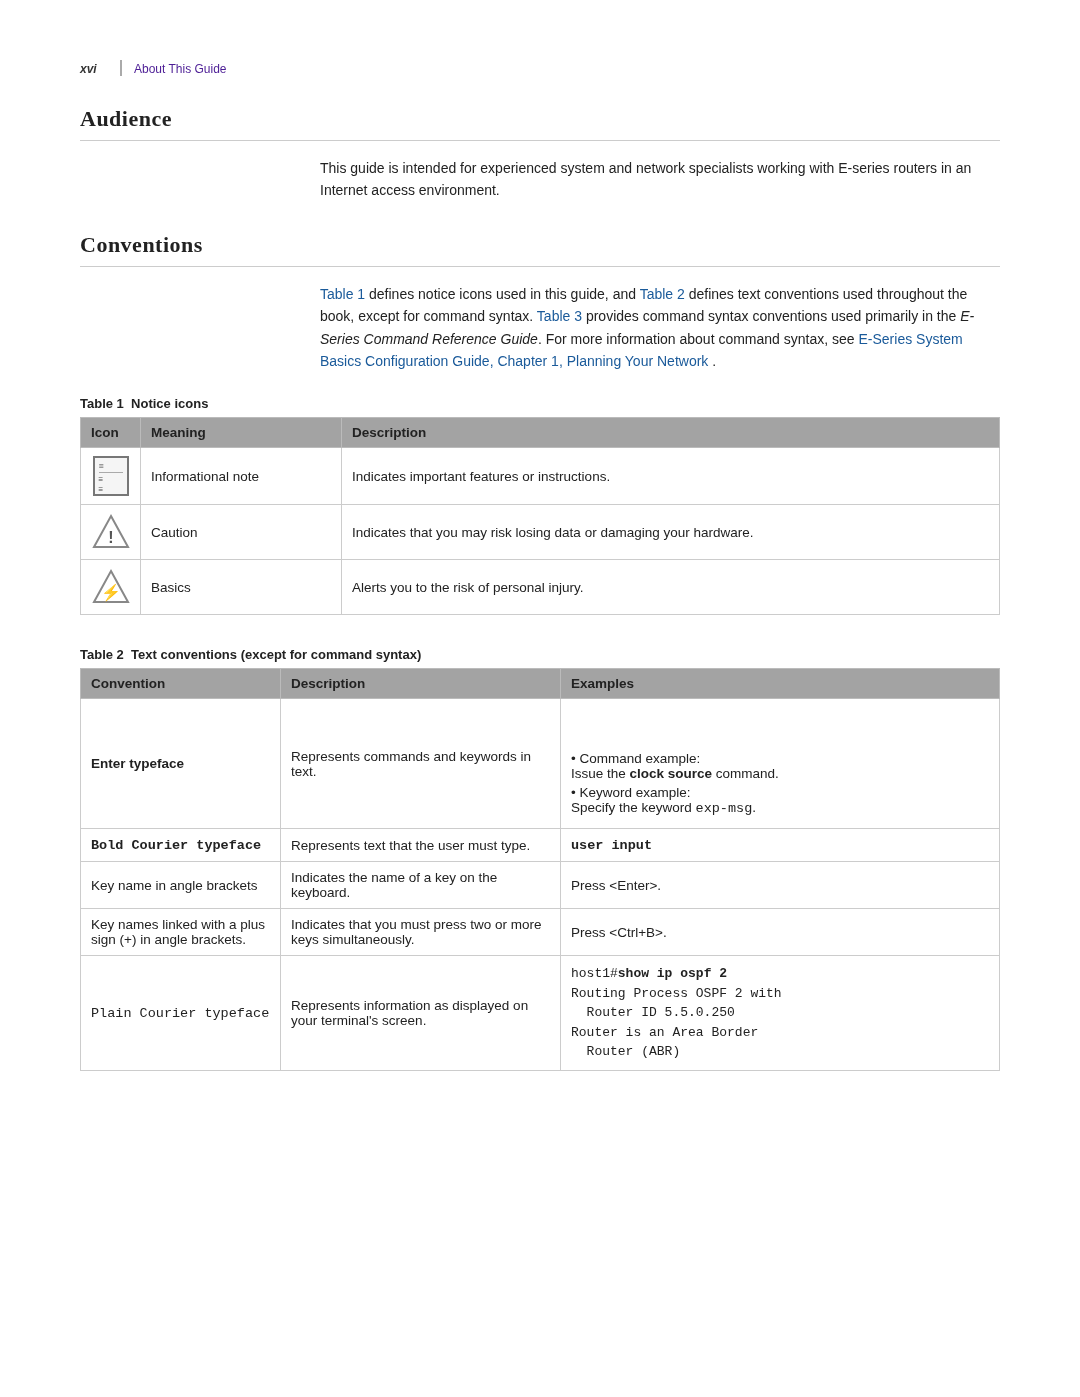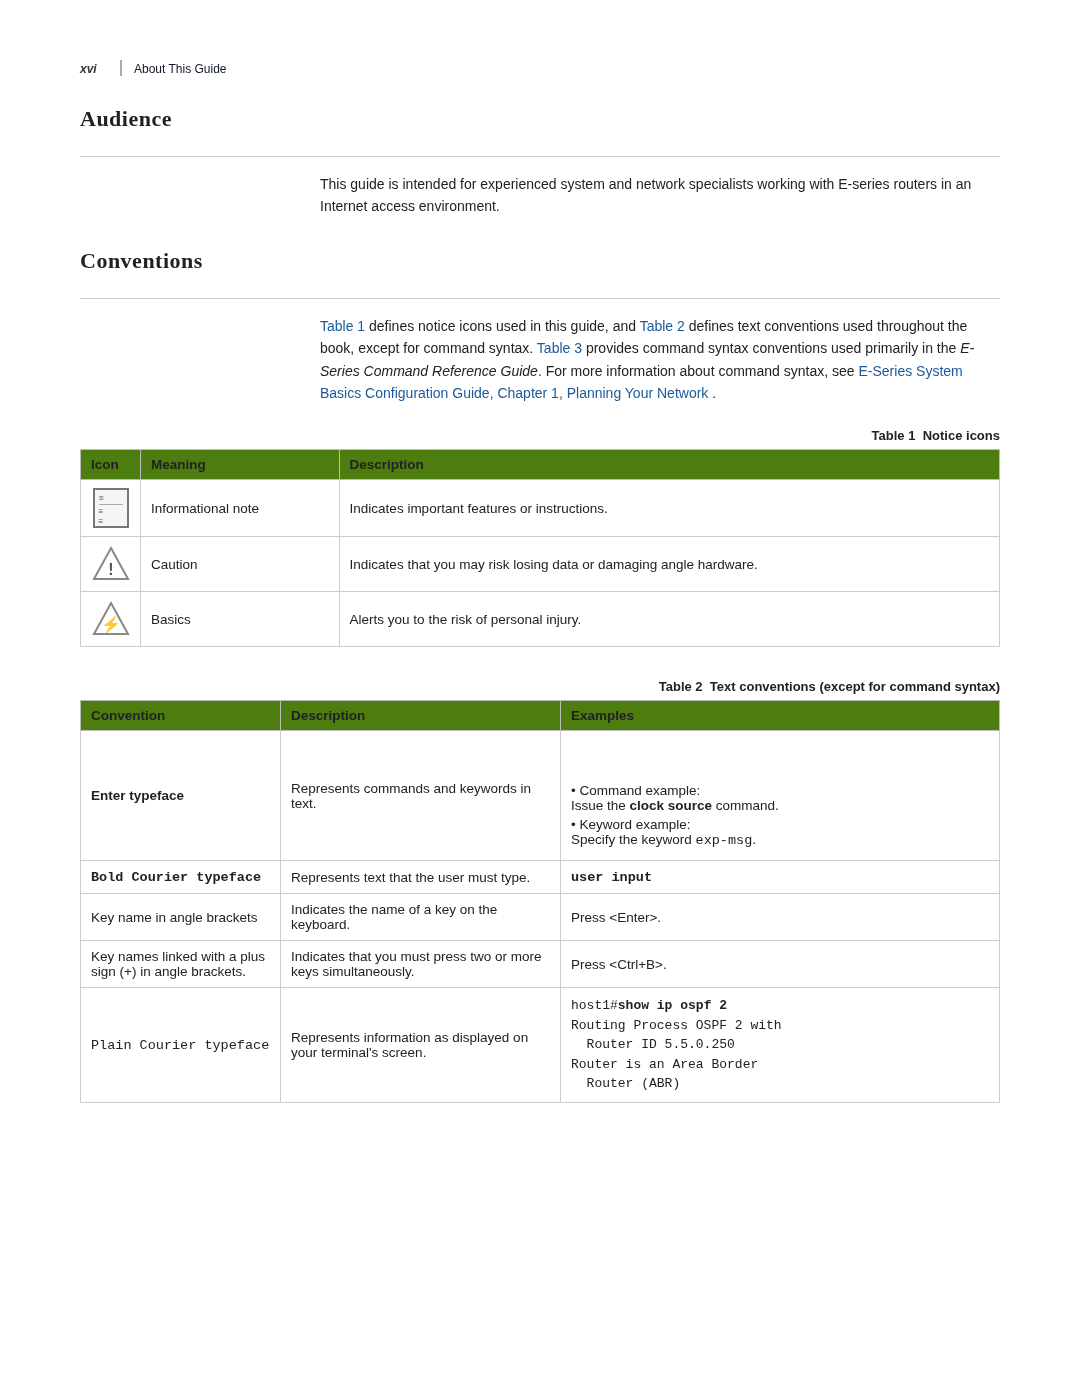--- a/index.html
+++ b/index.html
@@ -28,29 +28,29 @@
       min-width: 40px;
       padding-top: 2px;
       font-style: italic;
     }
     .breadcrumb-bar {
       border-left: 2px solid #aaa;
       padding-left: 12px;
     }
     .breadcrumb-text {
       font-size: 12px;
-      color: #0f172a;
+      color: #4c1d95;
     }
     .section-heading {
       font-size: 22px;
       font-weight: bold;
       font-family: 'Times New Roman', serif;
       color: #222;
       border-bottom: 1px solid #ccc;
-      padding-bottom: 24px;
+      padding-bottom: 8px;
       margin-bottom: 16px;
       margin-top: 30px;
       letter-spacing: 0.5px;
     }
     .content-block {
       margin-left: 240px;
       margin-bottom: 20px;
       line-height: 1.6;
       font-size: 14px;
     }
@@ -59,33 +59,32 @@
     }
     a.inline-link {
       color: #1a5a9a;
       text-decoration: none;
     }
     .table-caption {
       font-size: 13px;
       font-weight: bold;
       margin-bottom: 6px;
       margin-top: 24px;
-      text-align: right;
     }
     .table-caption span.table-word {
       font-weight: bold;
     }
     .data-table {
       width: 100%;
       border-collapse: collapse;
       font-size: 13.5px;
       margin-bottom: 32px;
     }
     .data-table thead tr {
-      background: #4d7c0f;
+      background: #a3a3a3;
     }
     .data-table thead th {
       text-align: left;
       padding: 7px 10px;
       font-weight: bold;
       border: 1px solid #bbb;
     }
     .data-table tbody tr {
       background: #fff;
     }
@@ -179,21 +178,21 @@
           <tr>
             <td class="icon-cell">
               <span style="display:inline-flex;align-items:center;justify-content:center;vertical-align:middle;">
                 <svg width="38" height="38" viewBox="0 0 38 38">
                   <polygon points="19,3 36,34 2,34" fill="none" stroke="#888" stroke-width="2"></polygon>
                   <text x="19" y="30" text-anchor="middle" font-size="16" font-weight="bold" fill="#555">!</text>
                 </svg>
               </span>
             </td>
             <td>Caution</td>
-            <td>Indicates that you may risk losing data or damaging angle hardware.</td>
+            <td>Indicates that you may risk losing data or damaging your hardware.</td>
           </tr>
           <tr>
             <td class="icon-cell">
               <span style="display:inline-flex;align-items:center;justify-content:center;vertical-align:middle;">
                 <svg width="38" height="38" viewBox="0 0 38 38">
                   <polygon points="19,3 36,34 2,34" fill="none" stroke="#888" stroke-width="2"></polygon>
                   <text x="19" y="30" text-anchor="middle" font-size="16" fill="#555">⚡</text>
                 </svg>
               </span>
             </td>

